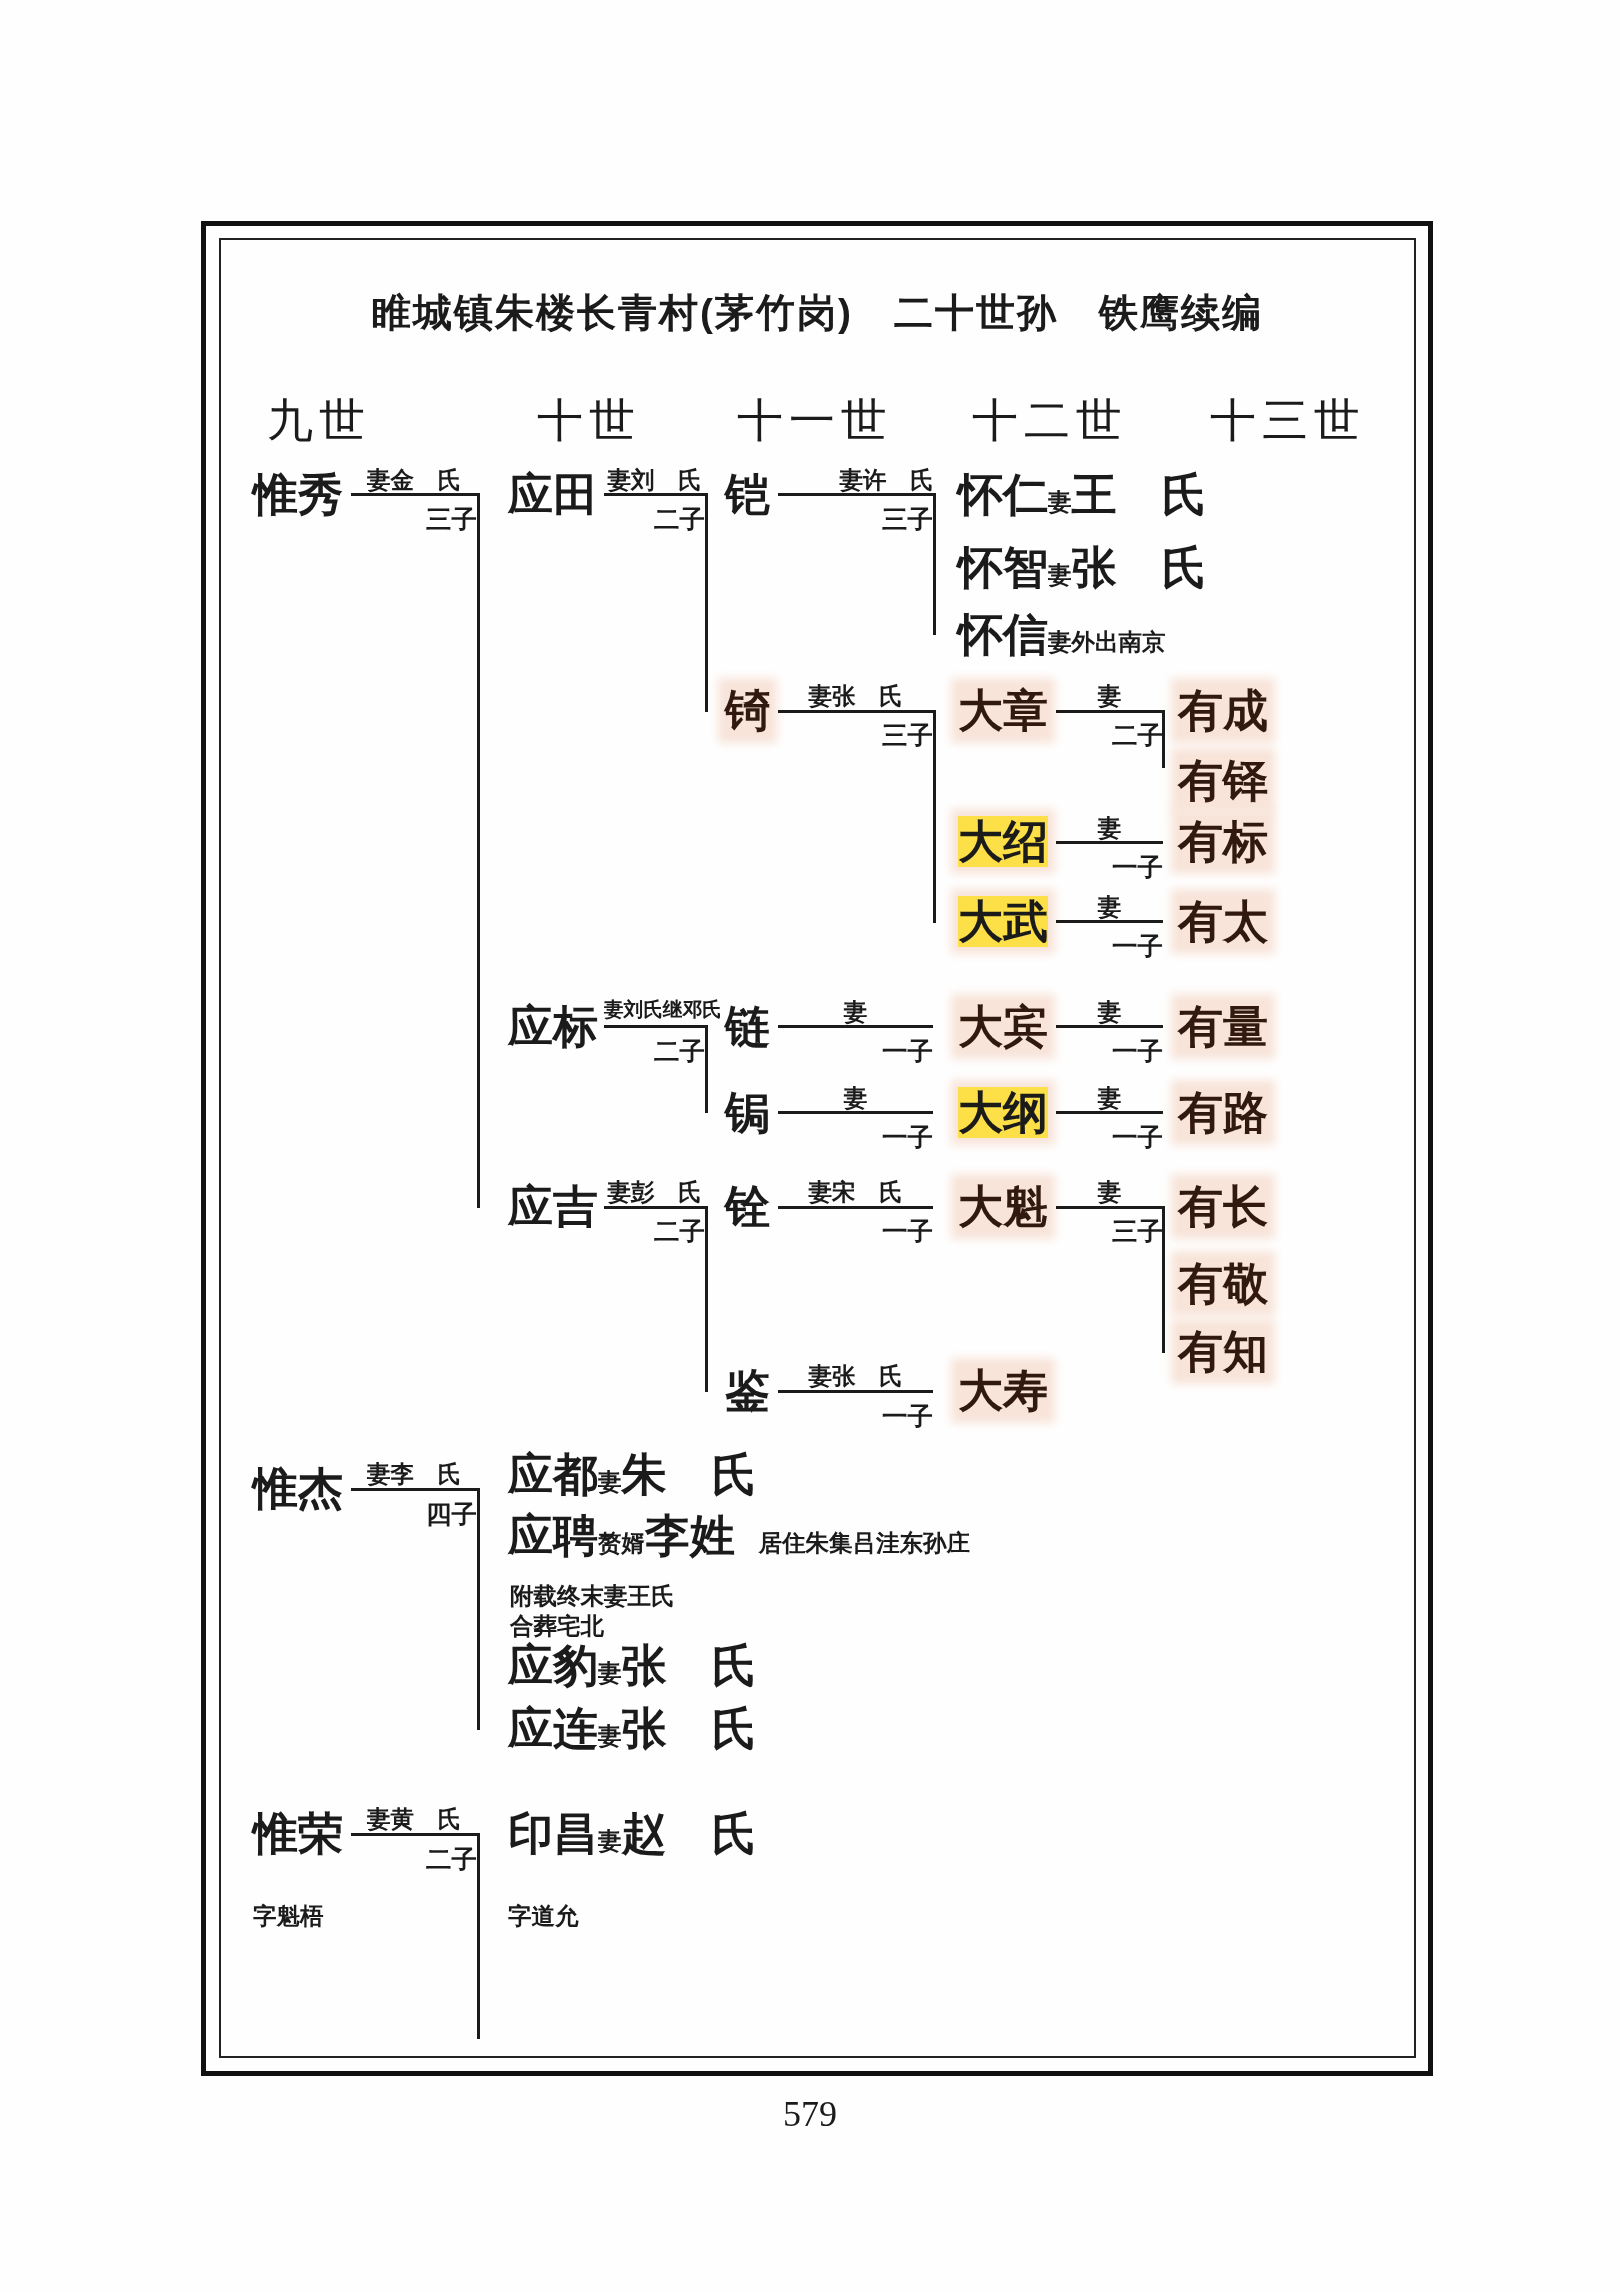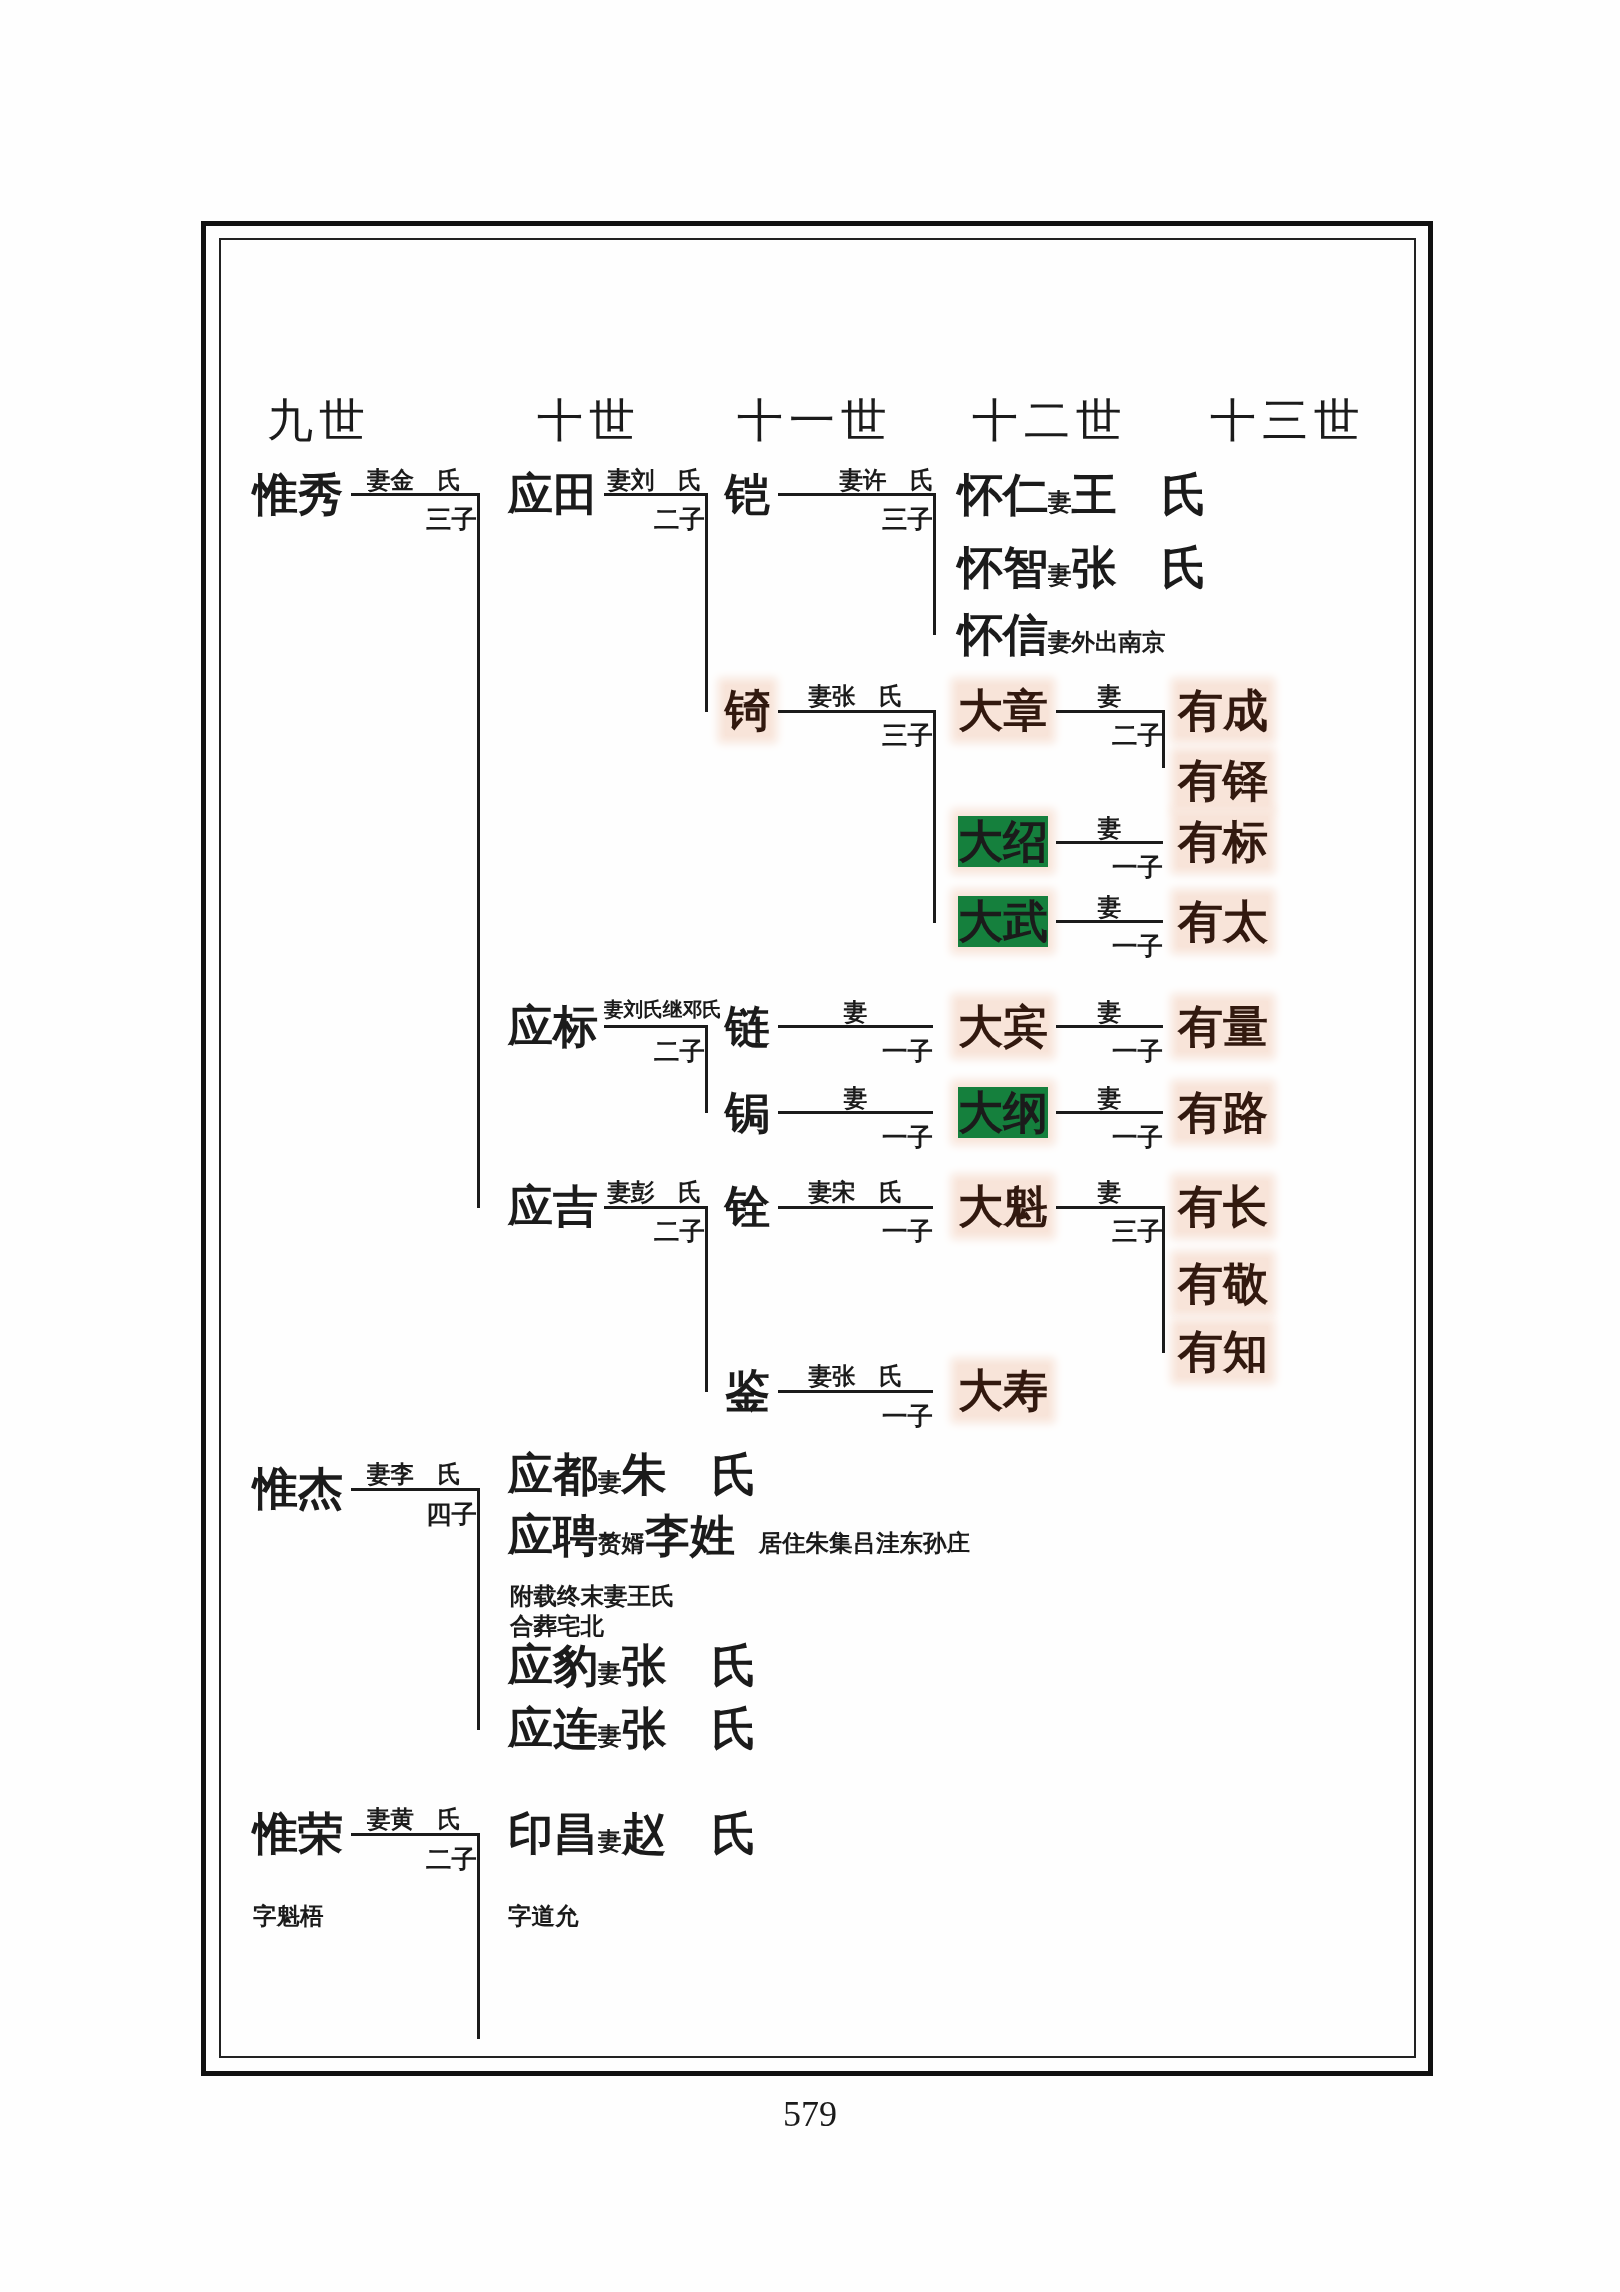--- a/index.html
+++ b/index.html
@@ -20,28 +20,29 @@
   .leaf{position:absolute;white-space:nowrap;line-height:51px;}
   .leaf .b{font-size:45px;font-weight:bold;}
   .leaf .s{font-size:23.5px;font-weight:bold;}
   .hline{position:absolute;height:2.9px;background:#1b1b1b;}
   .vline{position:absolute;width:2.9px;background:#1b1b1b;}
   .wife-label{position:absolute;text-align:center;font-size:23.5px;font-weight:bold;white-space:nowrap;}
   .wife-label.tiny{font-size:19.6px;}
   .sons-label{position:absolute;text-align:right;font-size:25.5px;font-weight:bold;}
   .note{position:absolute;font-size:23.5px;font-weight:bold;white-space:nowrap;}
   .hl{color:#32190f;background:#f8e4d9;box-shadow:0 0 8.8px 6.9px #f8e4d9;}
-  .halo{color:#1b1b1b;background:#15803d;box-shadow:0 0 8.8px 6.9px #f8e4d9;}
+  .halo{color:#1b1b1b;background:#fde047;box-shadow:0 0 8.8px 6.9px #f8e4d9;}
 </style>
 </head>
 <body>
 
 <div class="page">
   <div class="frame-outer"></div>
   <div class="frame-inner"></div>
+  <div class="doc-title">睢城镇朱楼长青村(茅竹岗)　二十世孙　铁鹰续编</div>
   <div id="headers">
       <span class="gen-header" style="left: 267px;">九世</span>
       <span class="gen-header" style="left: 537px;">十世</span>
       <span class="gen-header" style="left: 737px;">十一世</span>
       <span class="gen-header" style="left: 972px;">十二世</span>
       <span class="gen-header" style="left: 1210px;">十三世</span>
     </div>
   <div id="tree">
       <div class="big-name" style="left: 253px; top: 469px;">惟秀</div>
       <div class="hline" style="left: 351px; top: 493px; width: 126px;"></div>

